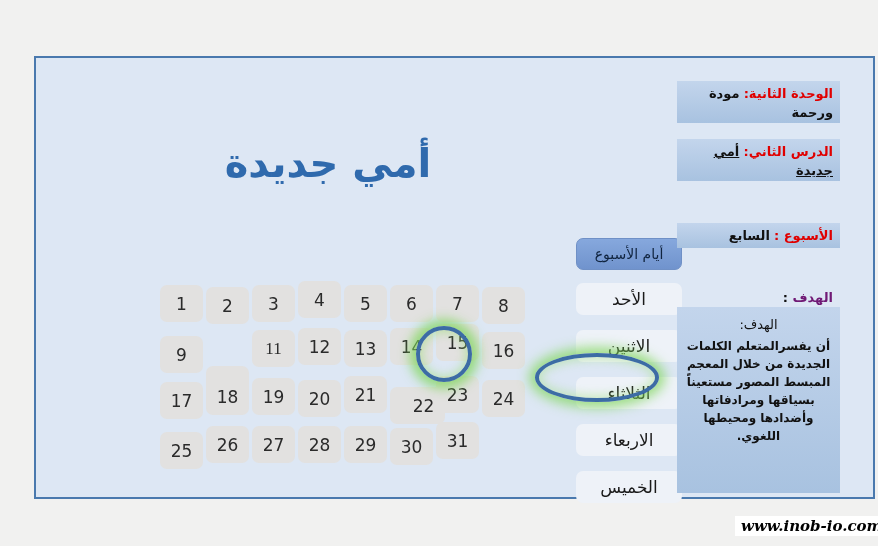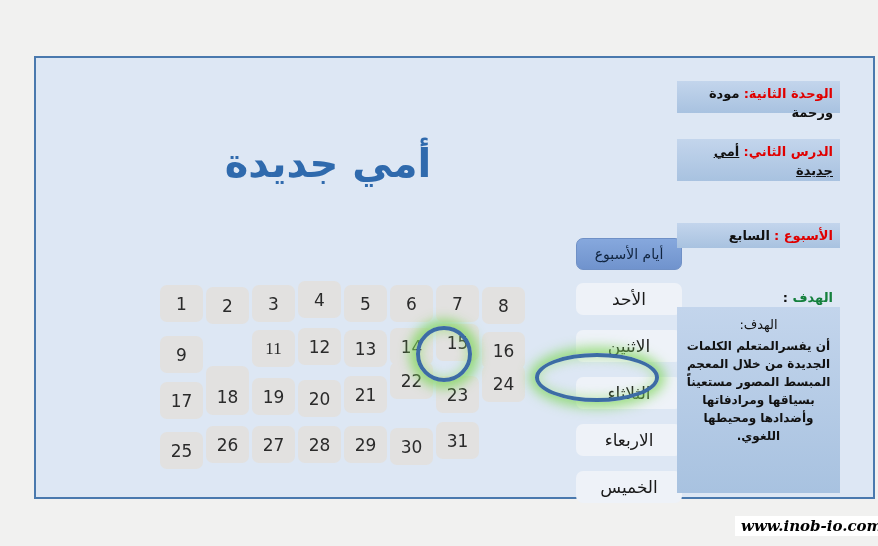--- a/index.html
+++ b/index.html
@@ -140,34 +140,34 @@
     text-align: right;
     padding: 4px 7px;
     font-size: 13px;
     line-height: 1.45;
     color: #111111;
   }
   .panel .lbl { color: #e00000; font-weight: bold; }
   .panel .val { color: #111111; font-weight: bold; }
   .panel .val-u { color: #111111; font-weight: bold; text-decoration: underline; }
 
-  #panel-unit   { top: 23px;  width: 163px; height: 32px; padding-left: 7px; }
+  #panel-unit   { top: 23px;  width: 163px; height: 42px; padding-left: 7px; }
   #panel-lesson { top: 81px;  width: 163px; height: 42px; }
   #panel-week   { top: 165px; width: 163px; height: 25px; }
 
   .goal-label {
     position: absolute;
     right: 40px;
     top: 232px;
     font-size: 13px;
     font-weight: bold;
     direction: rtl;
     color: #111111;
   }
-  .goal-label .lbl { color: #15803d; font-weight: bold; }
+  .goal-label .lbl { color: #701a75; font-weight: bold; }
 
   #panel-goal {
     top: 249px;
     width: 163px;
     height: 186px;
     padding: 8px 9px;
     text-align: center;
     font-size: 12px;
     line-height: 1.5;
     font-weight: bold;
@@ -223,23 +223,23 @@
         <div class="day-cell" style="left: 138px; top: 45px;">12</div>
         <div class="day-cell" style="left: 184px; top: 47px; border-radius: 8px;">13</div>
         <div class="day-cell" style="left: 230px; top: 45px;">14</div>
         <div class="day-cell" style="left: 276px; top: 41px; text-align: right;">15</div>
         <div class="day-cell" style="left: 322px; top: 49px;">16</div>
         <div class="day-cell" style="left: 0px; top: 99px;">17</div>
         <div class="day-cell" style="left: 46px; top: 95px;">18</div>
         <div class="day-cell" style="left: 92px; top: 95px;">19</div>
         <div class="day-cell" style="left: 138px; top: 97px;">20</div>
         <div class="day-cell" style="left: 184px; top: 93px;">21</div>
-        <div class="day-cell" style="left: 230px; top: 79px;">22</div>
+        <div class="day-cell" style="left: 230px; top: 104px; padding-left: 12px;">22</div>
         <div class="day-cell" style="left: 276px; top: 93px;">23</div>
-        <div class="day-cell" style="left: 322px; top: 82px;">24</div>
+        <div class="day-cell" style="left: 322px; top: 97px;">24</div>
         <div class="day-cell" style="left: 0px; top: 149px;">25</div>
         <div class="day-cell" style="left: 46px; top: 143px;">26</div>
         <div class="day-cell" style="left: 92px; top: 143px;">27</div>
         <div class="day-cell" style="left: 138px; top: 143px;">28</div>
         <div class="day-cell" style="left: 184px; top: 143px;">29</div>
         <div class="day-cell" style="left: 230px; top: 145px;">30</div>
         <div class="day-cell" style="left: 276px; top: 139px;">31</div>
         <div class="ring-day"></div>
       </div>
 

